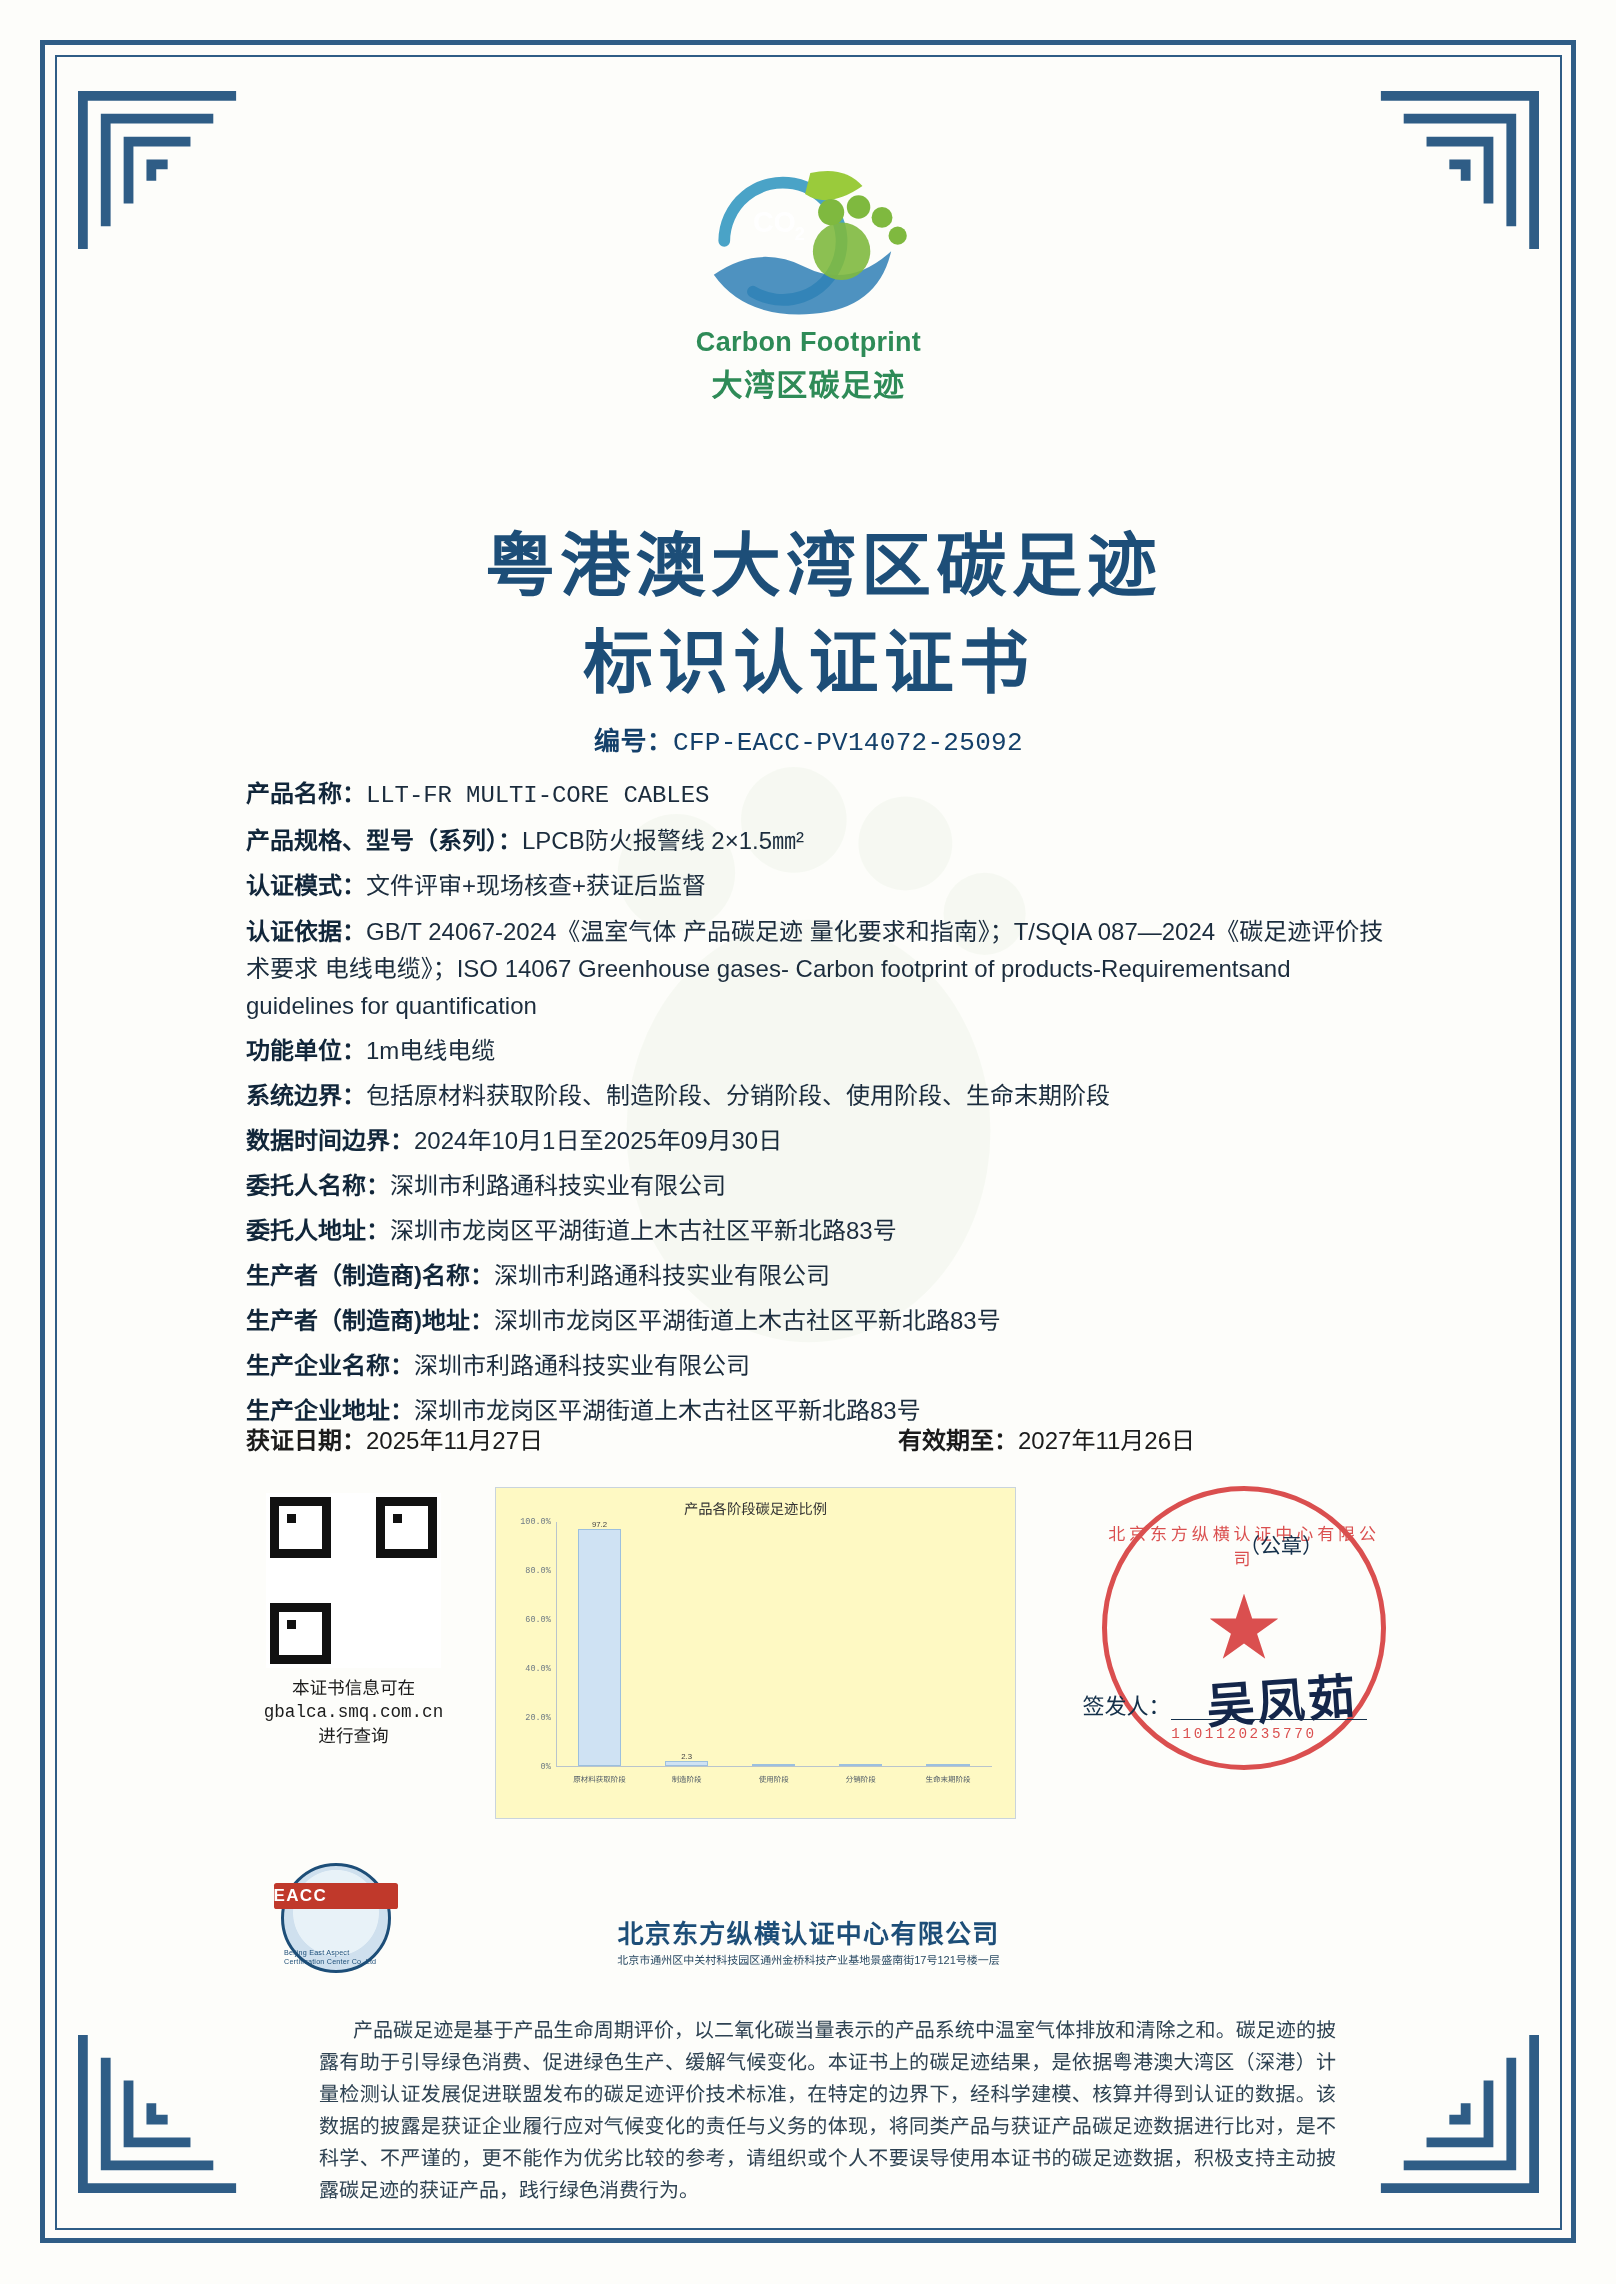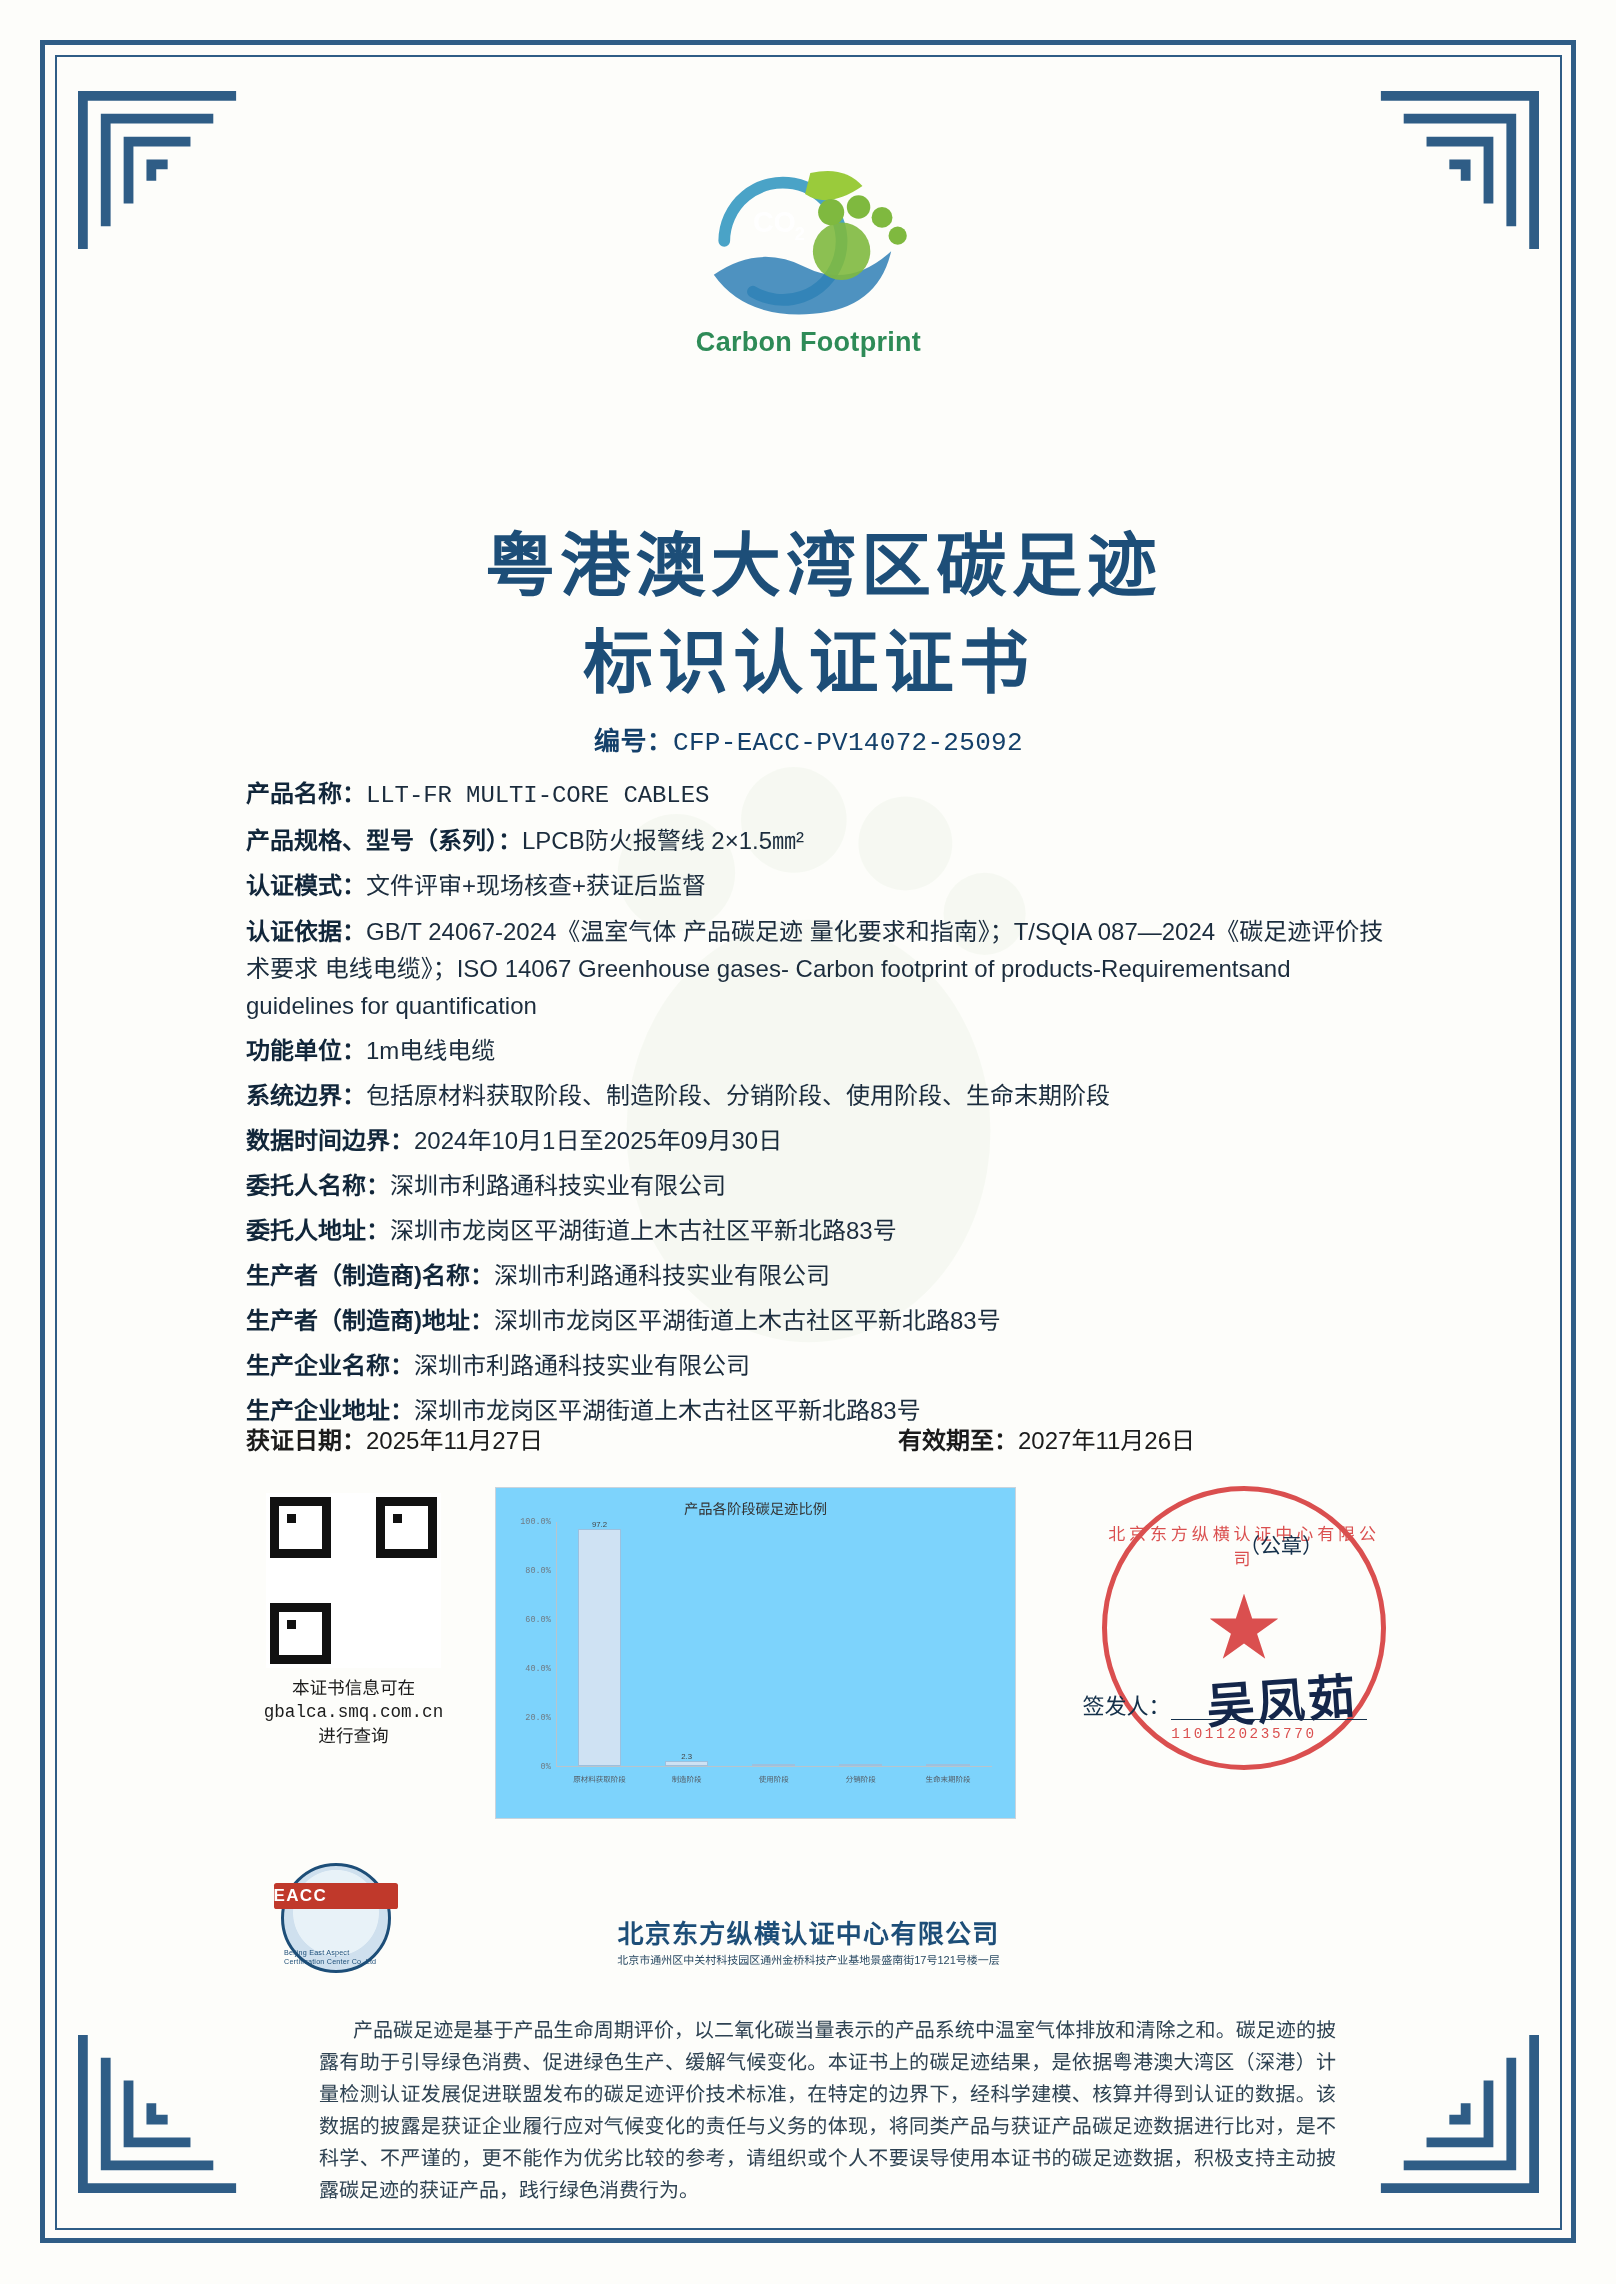--- a/index.html
+++ b/index.html
@@ -186,21 +186,21 @@
   .qr-caption .cn { font-family: "Liberation Sans", sans-serif; }
 
   
   .chart-box {
     position: absolute;
     left: 495px;
     top: 1487px;
     width: 521px;
     height: 332px;
     border: 1.3px solid #c9d4dd;
-    background: #7dd3fc;
+    background: #fef9c3;
     box-sizing: border-box;
   }
   .chart-title {
     text-align: center;
     font-size: 14.3px;
     color: #333;
     margin-top: 9px;
   }
   .plot {
     position: absolute;
@@ -457,20 +457,21 @@
       <path d="M96,10 q26,-6 40,10 q-26,18 -44,6 z" fill="#9acb3b"></path>
       <circle cx="120" cy="70" r="22" fill="#7fb93f" opacity=".9"></circle>
       <circle cx="112" cy="40" r="10" fill="#7fb93f"></circle>
       <circle cx="133" cy="36" r="9" fill="#7fb93f"></circle>
       <circle cx="151" cy="44" r="8" fill="#7fb93f"></circle>
       <circle cx="163" cy="58" r="7" fill="#7fb93f"></circle>
       <text x="52" y="55" font-size="22" font-weight="bold" fill="#ffffff" font-family="Liberation Sans, sans-serif">CO</text>
       <text x="84" y="61" font-size="14" font-weight="bold" fill="#ffffff" font-family="Liberation Sans, sans-serif">2</text>
     </svg>
     <div class="logo-en">Carbon Footprint</div>
+    <div class="logo-cn">大湾区碳足迹</div>
   </div>
 
   <div class="title1">粤港澳大湾区碳足迹</div>
   <div class="title2">标识认证证书</div>
 
   <div class="cert-no">
     <span class="lbl">编号：</span><span>CFP-EACC-PV14072-25092</span>
   </div>
 
   <div class="fields">

